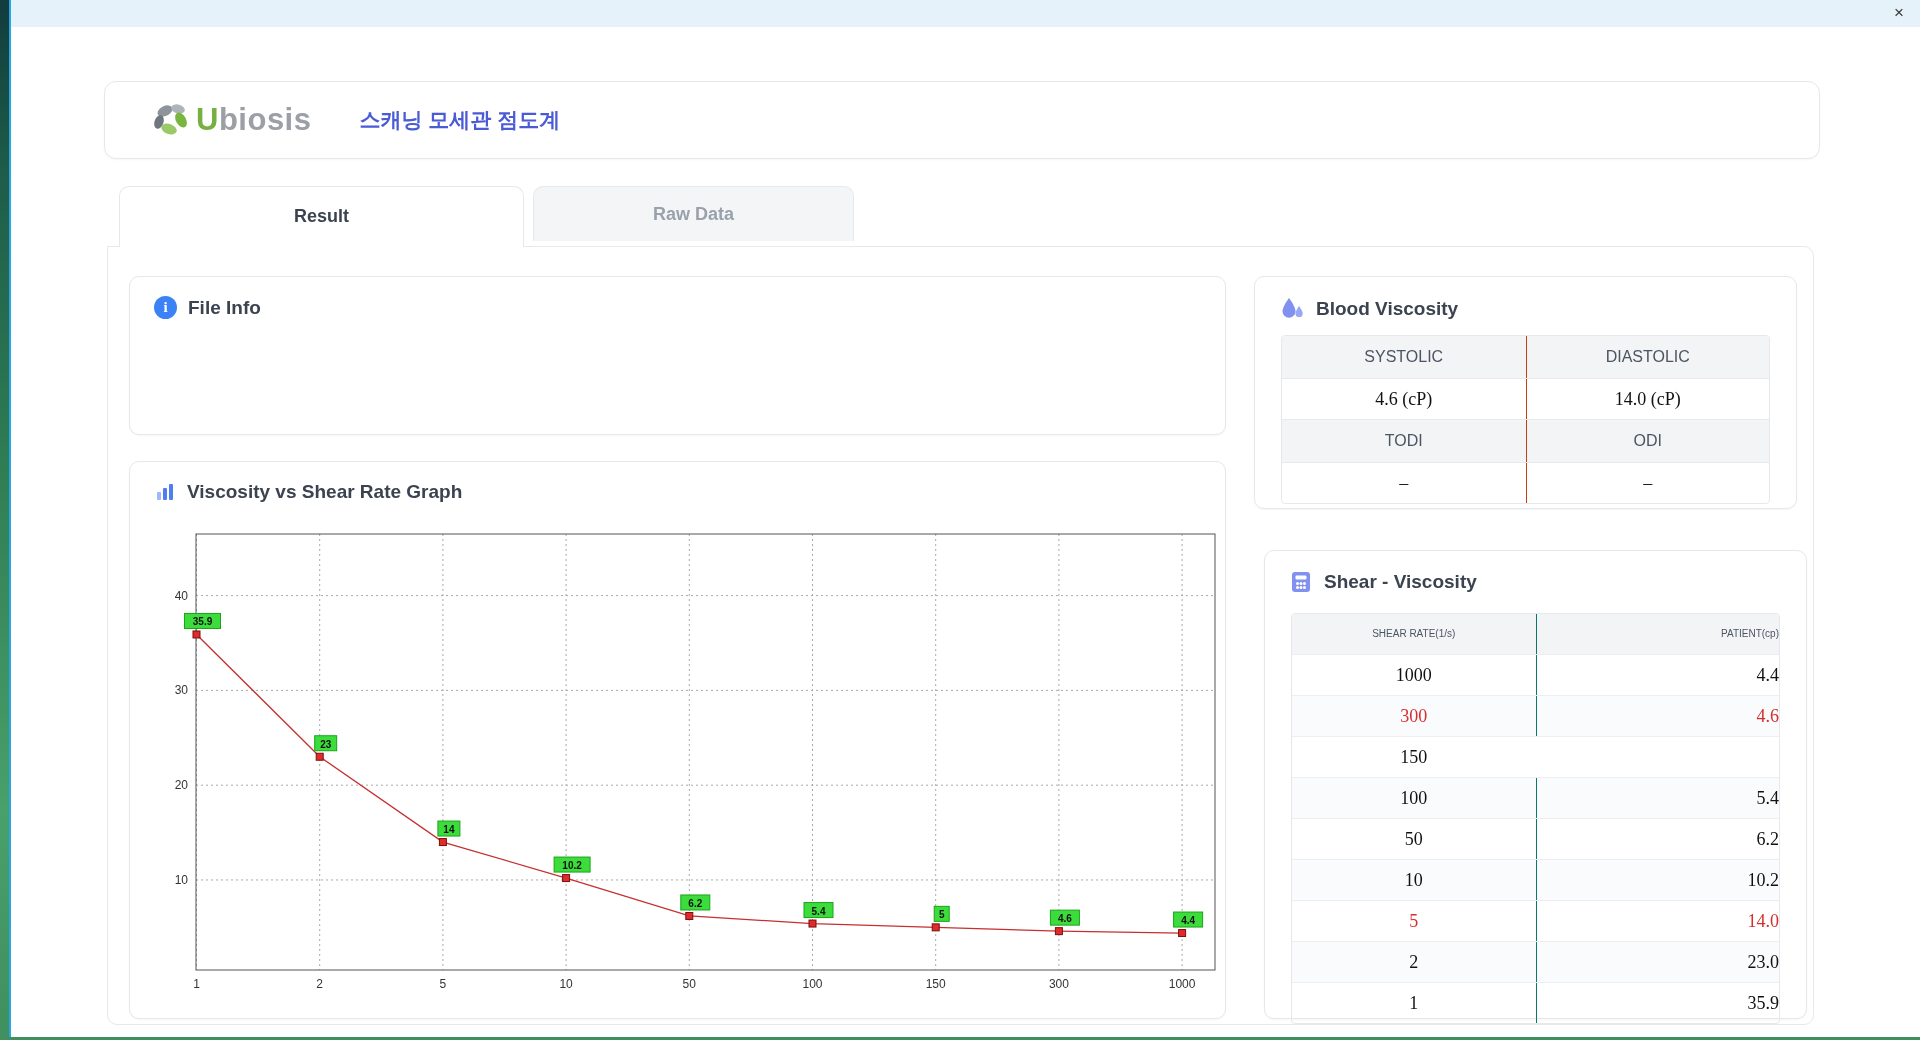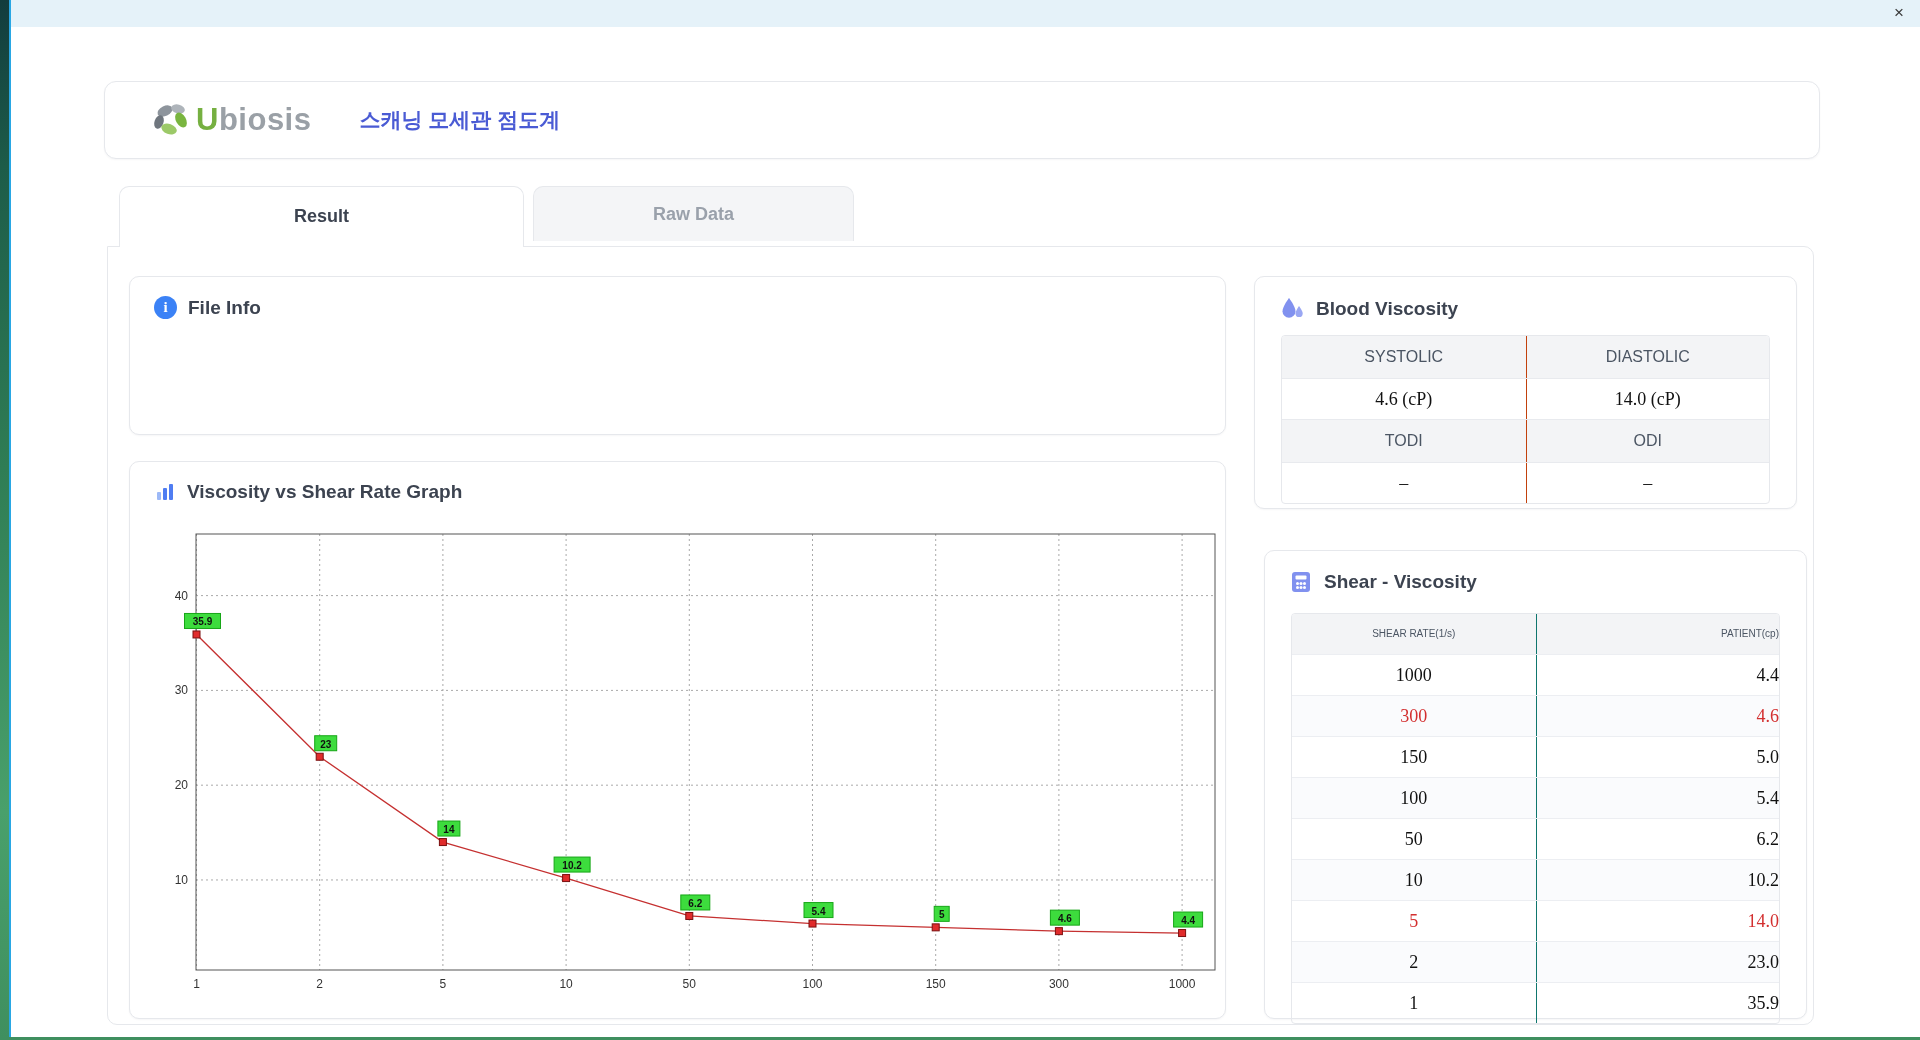--- a/index.html
+++ b/index.html
@@ -234,21 +234,20 @@
             <div class="sv-row">
        <div class="sv-cell">1000</div>
        <div class="sv-cell">4.4</div>
      </div>
             <div class="sv-row alt hl">
        <div class="sv-cell">300</div>
        <div class="sv-cell">4.6</div>
      </div>
             <div class="sv-row">
        <div class="sv-cell">150</div>
-       <div class="sv-cell">5.0</div>
      </div>
             <div class="sv-row alt">
        <div class="sv-cell">100</div>
        <div class="sv-cell">5.4</div>
      </div>
             <div class="sv-row">
        <div class="sv-cell">50</div>
        <div class="sv-cell">6.2</div>
      </div>
             <div class="sv-row alt">

